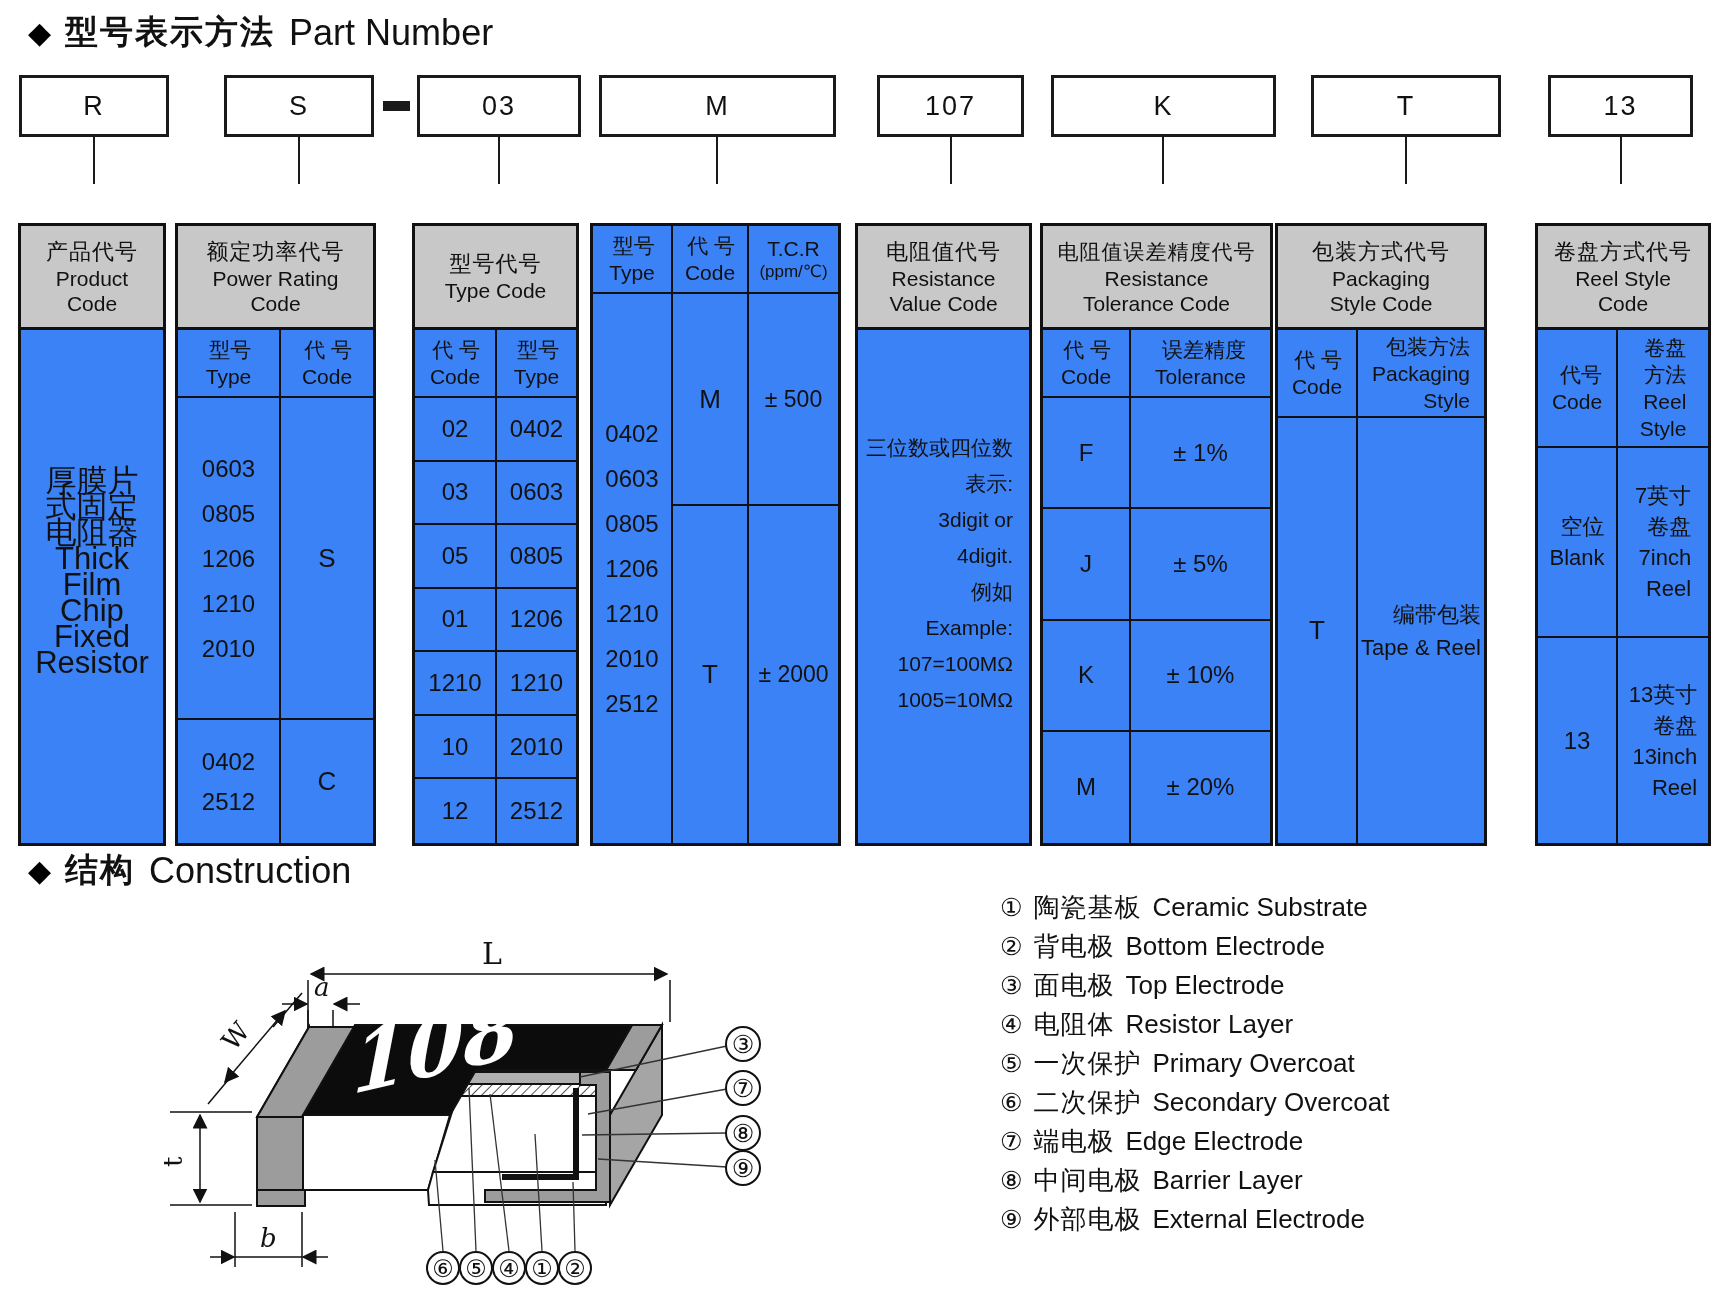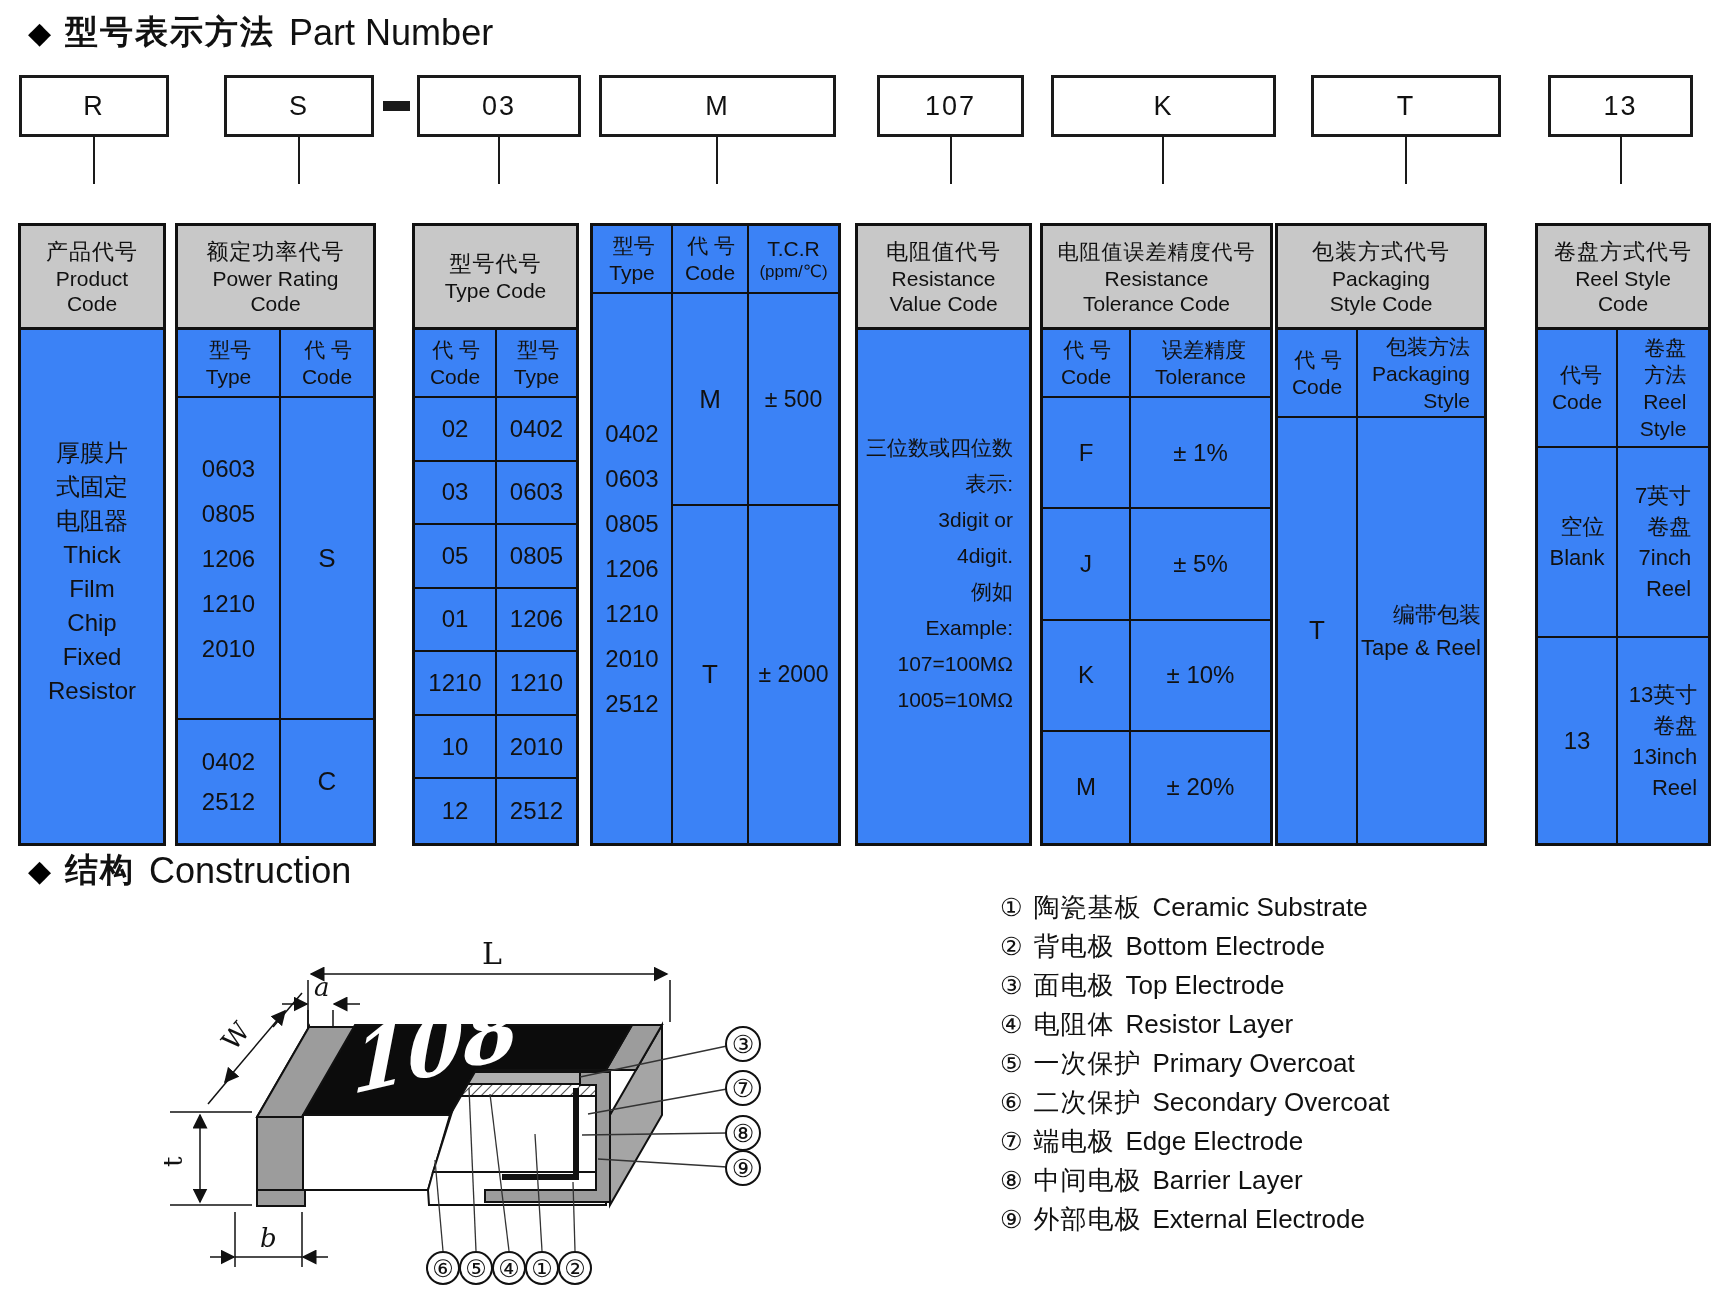--- a/index.html
+++ b/index.html
@@ -36,21 +36,21 @@
   .subhdr { font-size:21px; line-height:27px; }
   .subhdr-sm { font-size:21px; line-height:25px; }
   .lh45 { line-height:45px; }
   .lh40 { line-height:40px; }
   .lh31 { font-size:22px; line-height:31px; }
   .lh33 { font-size:22px; line-height:33px; }
   .big { font-size:26px; }
   .pm { font-size:23px; }
   .body-pad { flex:1; display:flex; flex-direction:column; justify-content:center;
               align-items:center; text-align:center; white-space:pre-line; }
-  .prod-body { font-size:24px; line-height:34px; padding-bottom:30px; }
+  .prod-body { font-size:31px; line-height:26px; padding-bottom:30px; }
   .val-body { justify-content:flex-start; align-items:flex-start; text-align:right;
               padding:100px 6px 0 8px; font-size:21px; line-height:36px; }
 
   
   .legend { position:absolute; left:1000px; top:893px; }
   .legend-item { display:flex; align-items:baseline; gap:11px; margin-bottom:10px;
                  font-size:26px; line-height:29px; }
   .legend-num { font-size:25px; }
   .legend-cn { letter-spacing:1px; }
   svg text { font-family:"DejaVu Serif","Liberation Serif",serif; }

